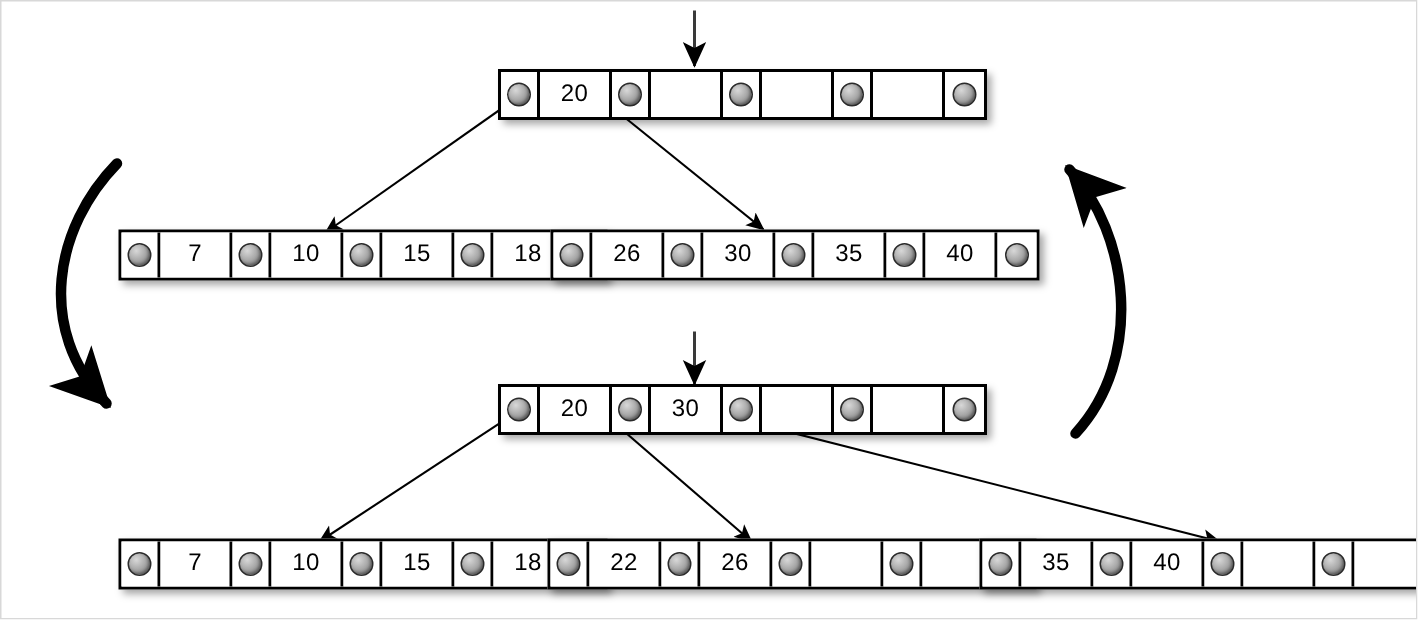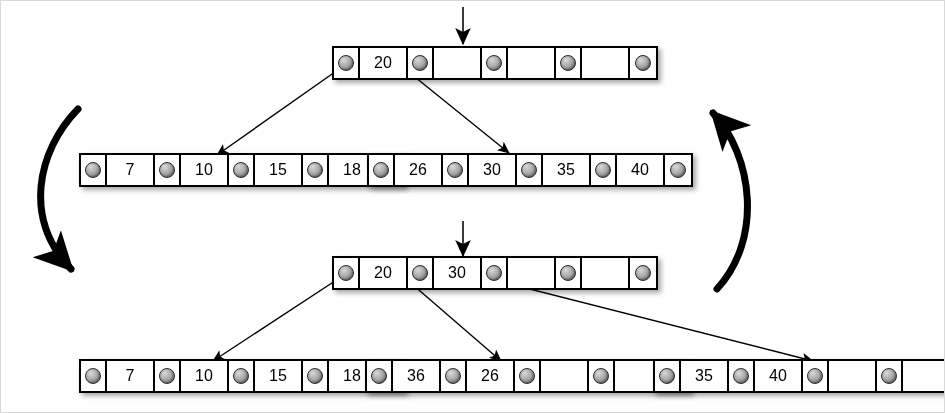--- a/index.html
+++ b/index.html
@@ -258,21 +258,21 @@
     <div class="cell ptr">
         <span class="dot"></span>
       </div>
   </div>
 
   <div class="node" style="left:364px; top:358px;">
     <div class="cell ptr">
         <span class="dot"></span>
       </div>
     <div class="cell key">
-        <span class="key-text">36</span>
+        <span class="key-text">22</span>
       </div>
     <div class="cell ptr">
         <span class="dot"></span>
       </div>
     <div class="cell key">
         <span class="key-text">26</span>
       </div>
     <div class="cell ptr">
         <span class="dot"></span>
       </div>

